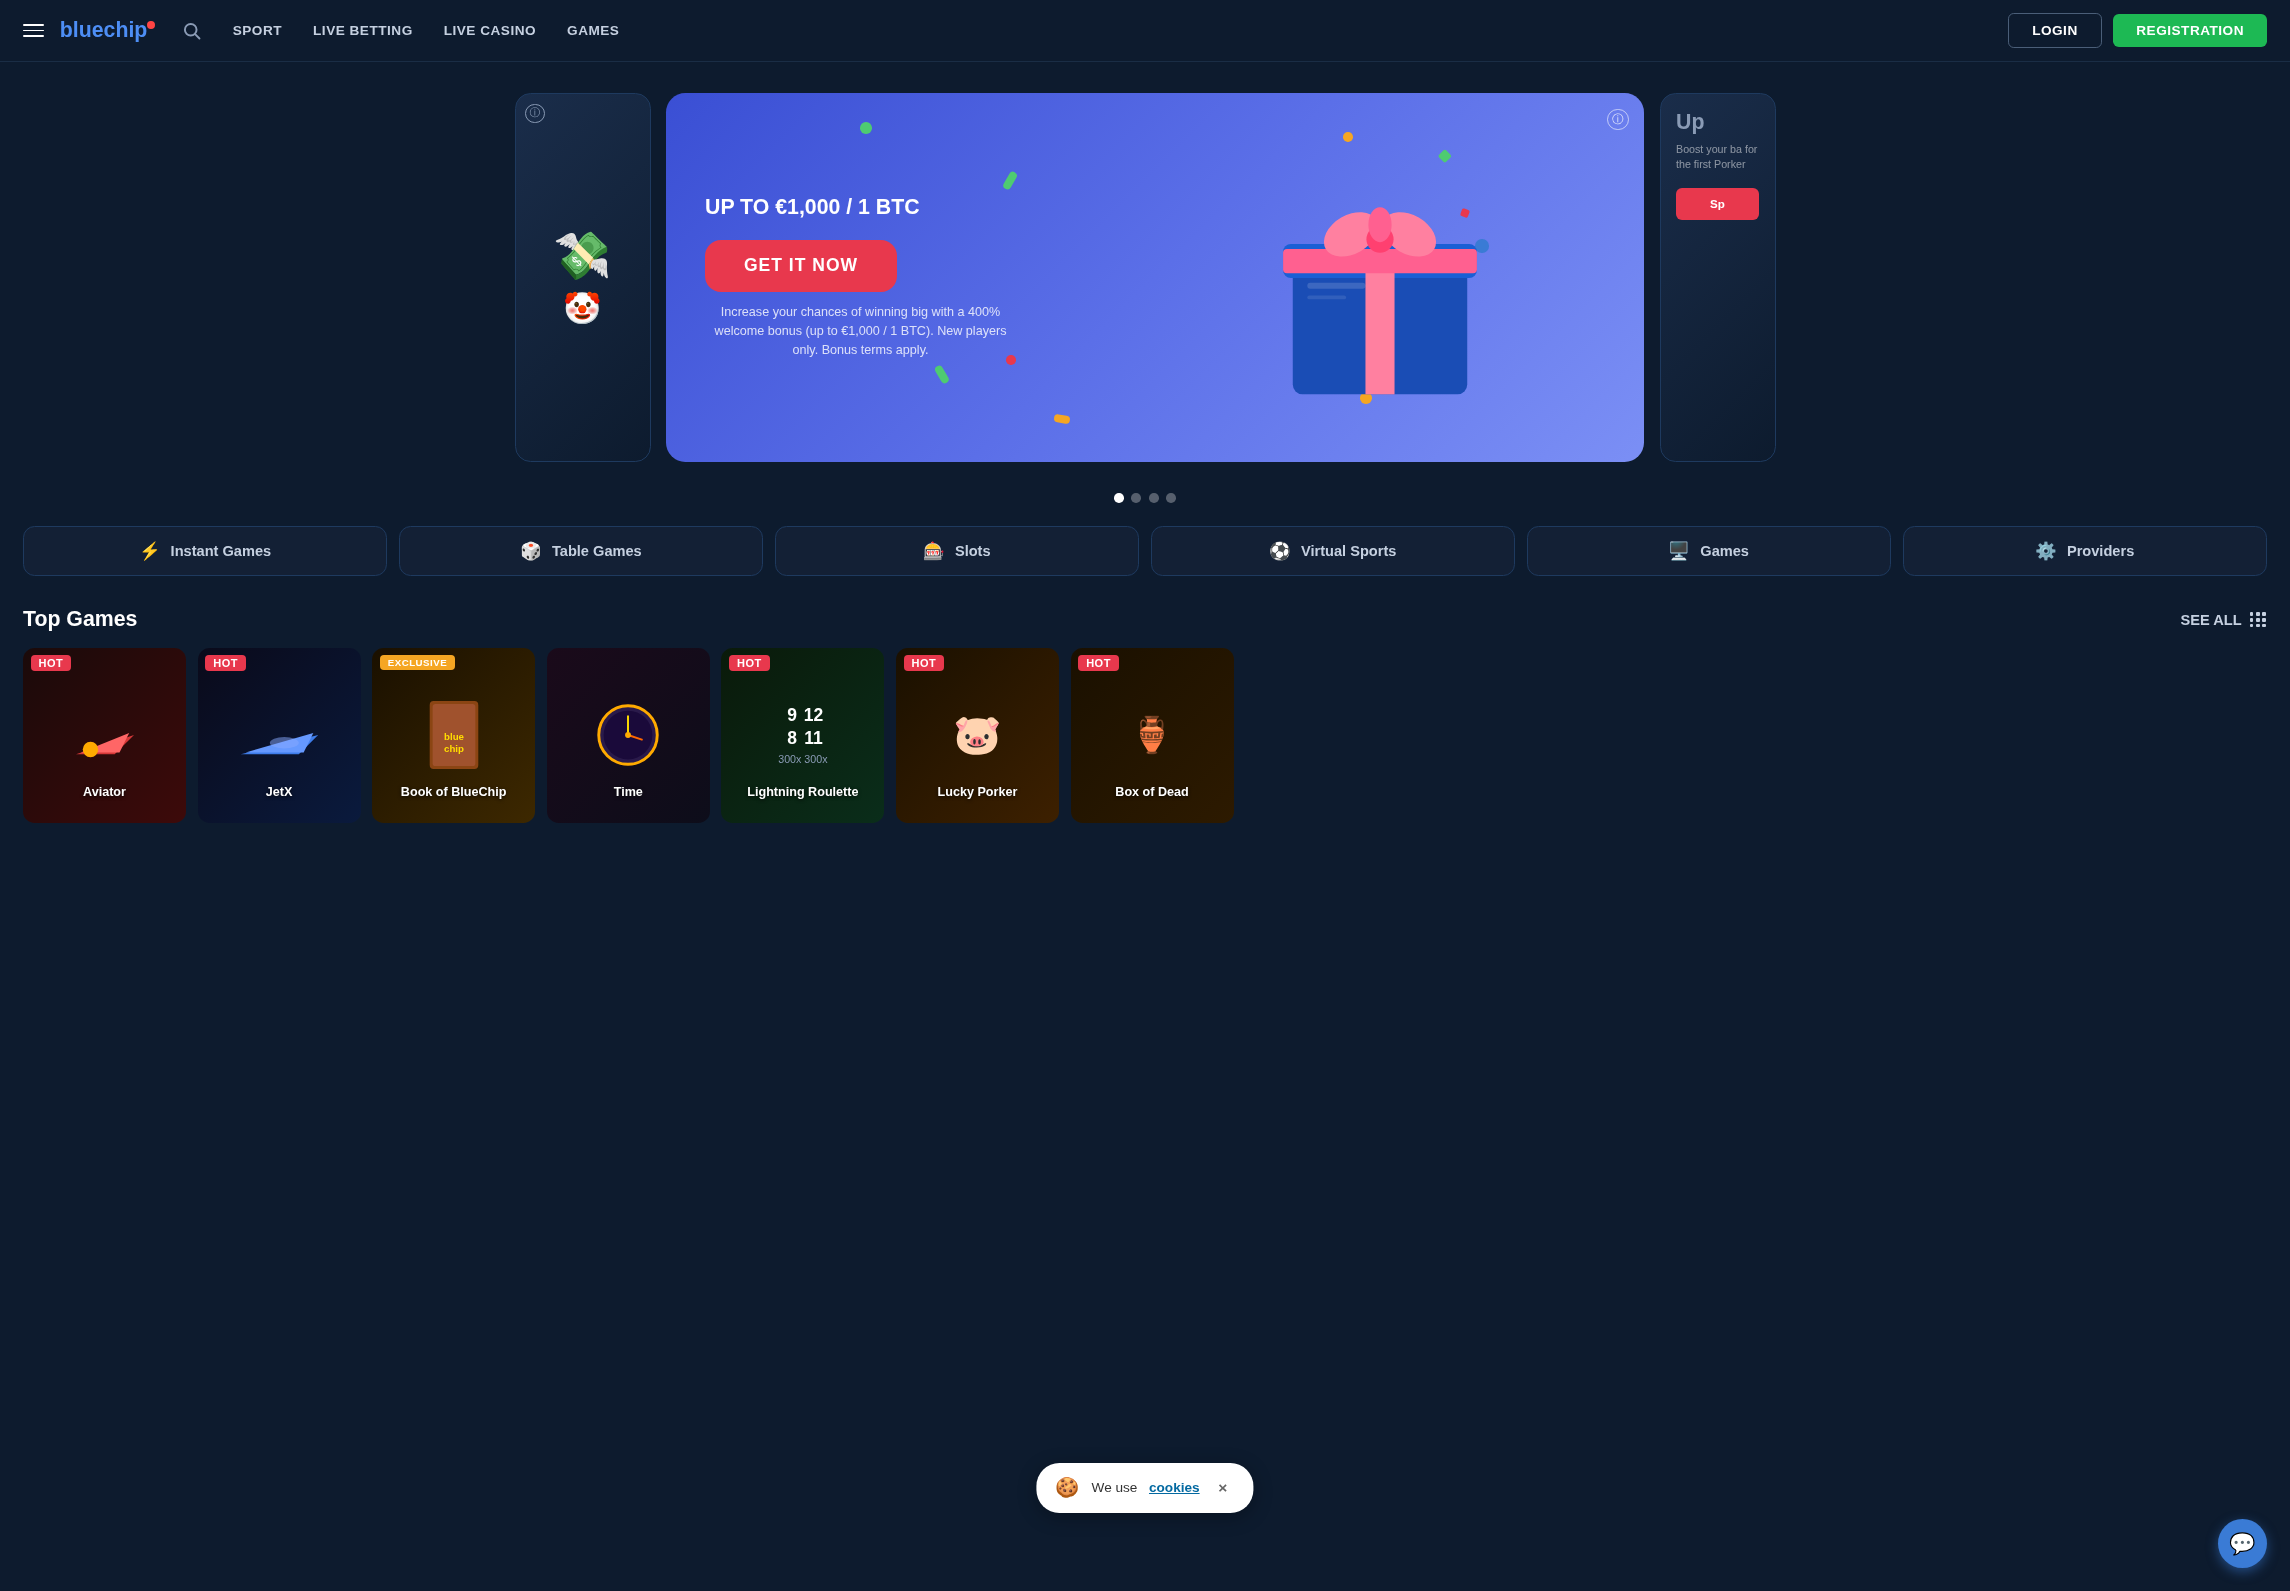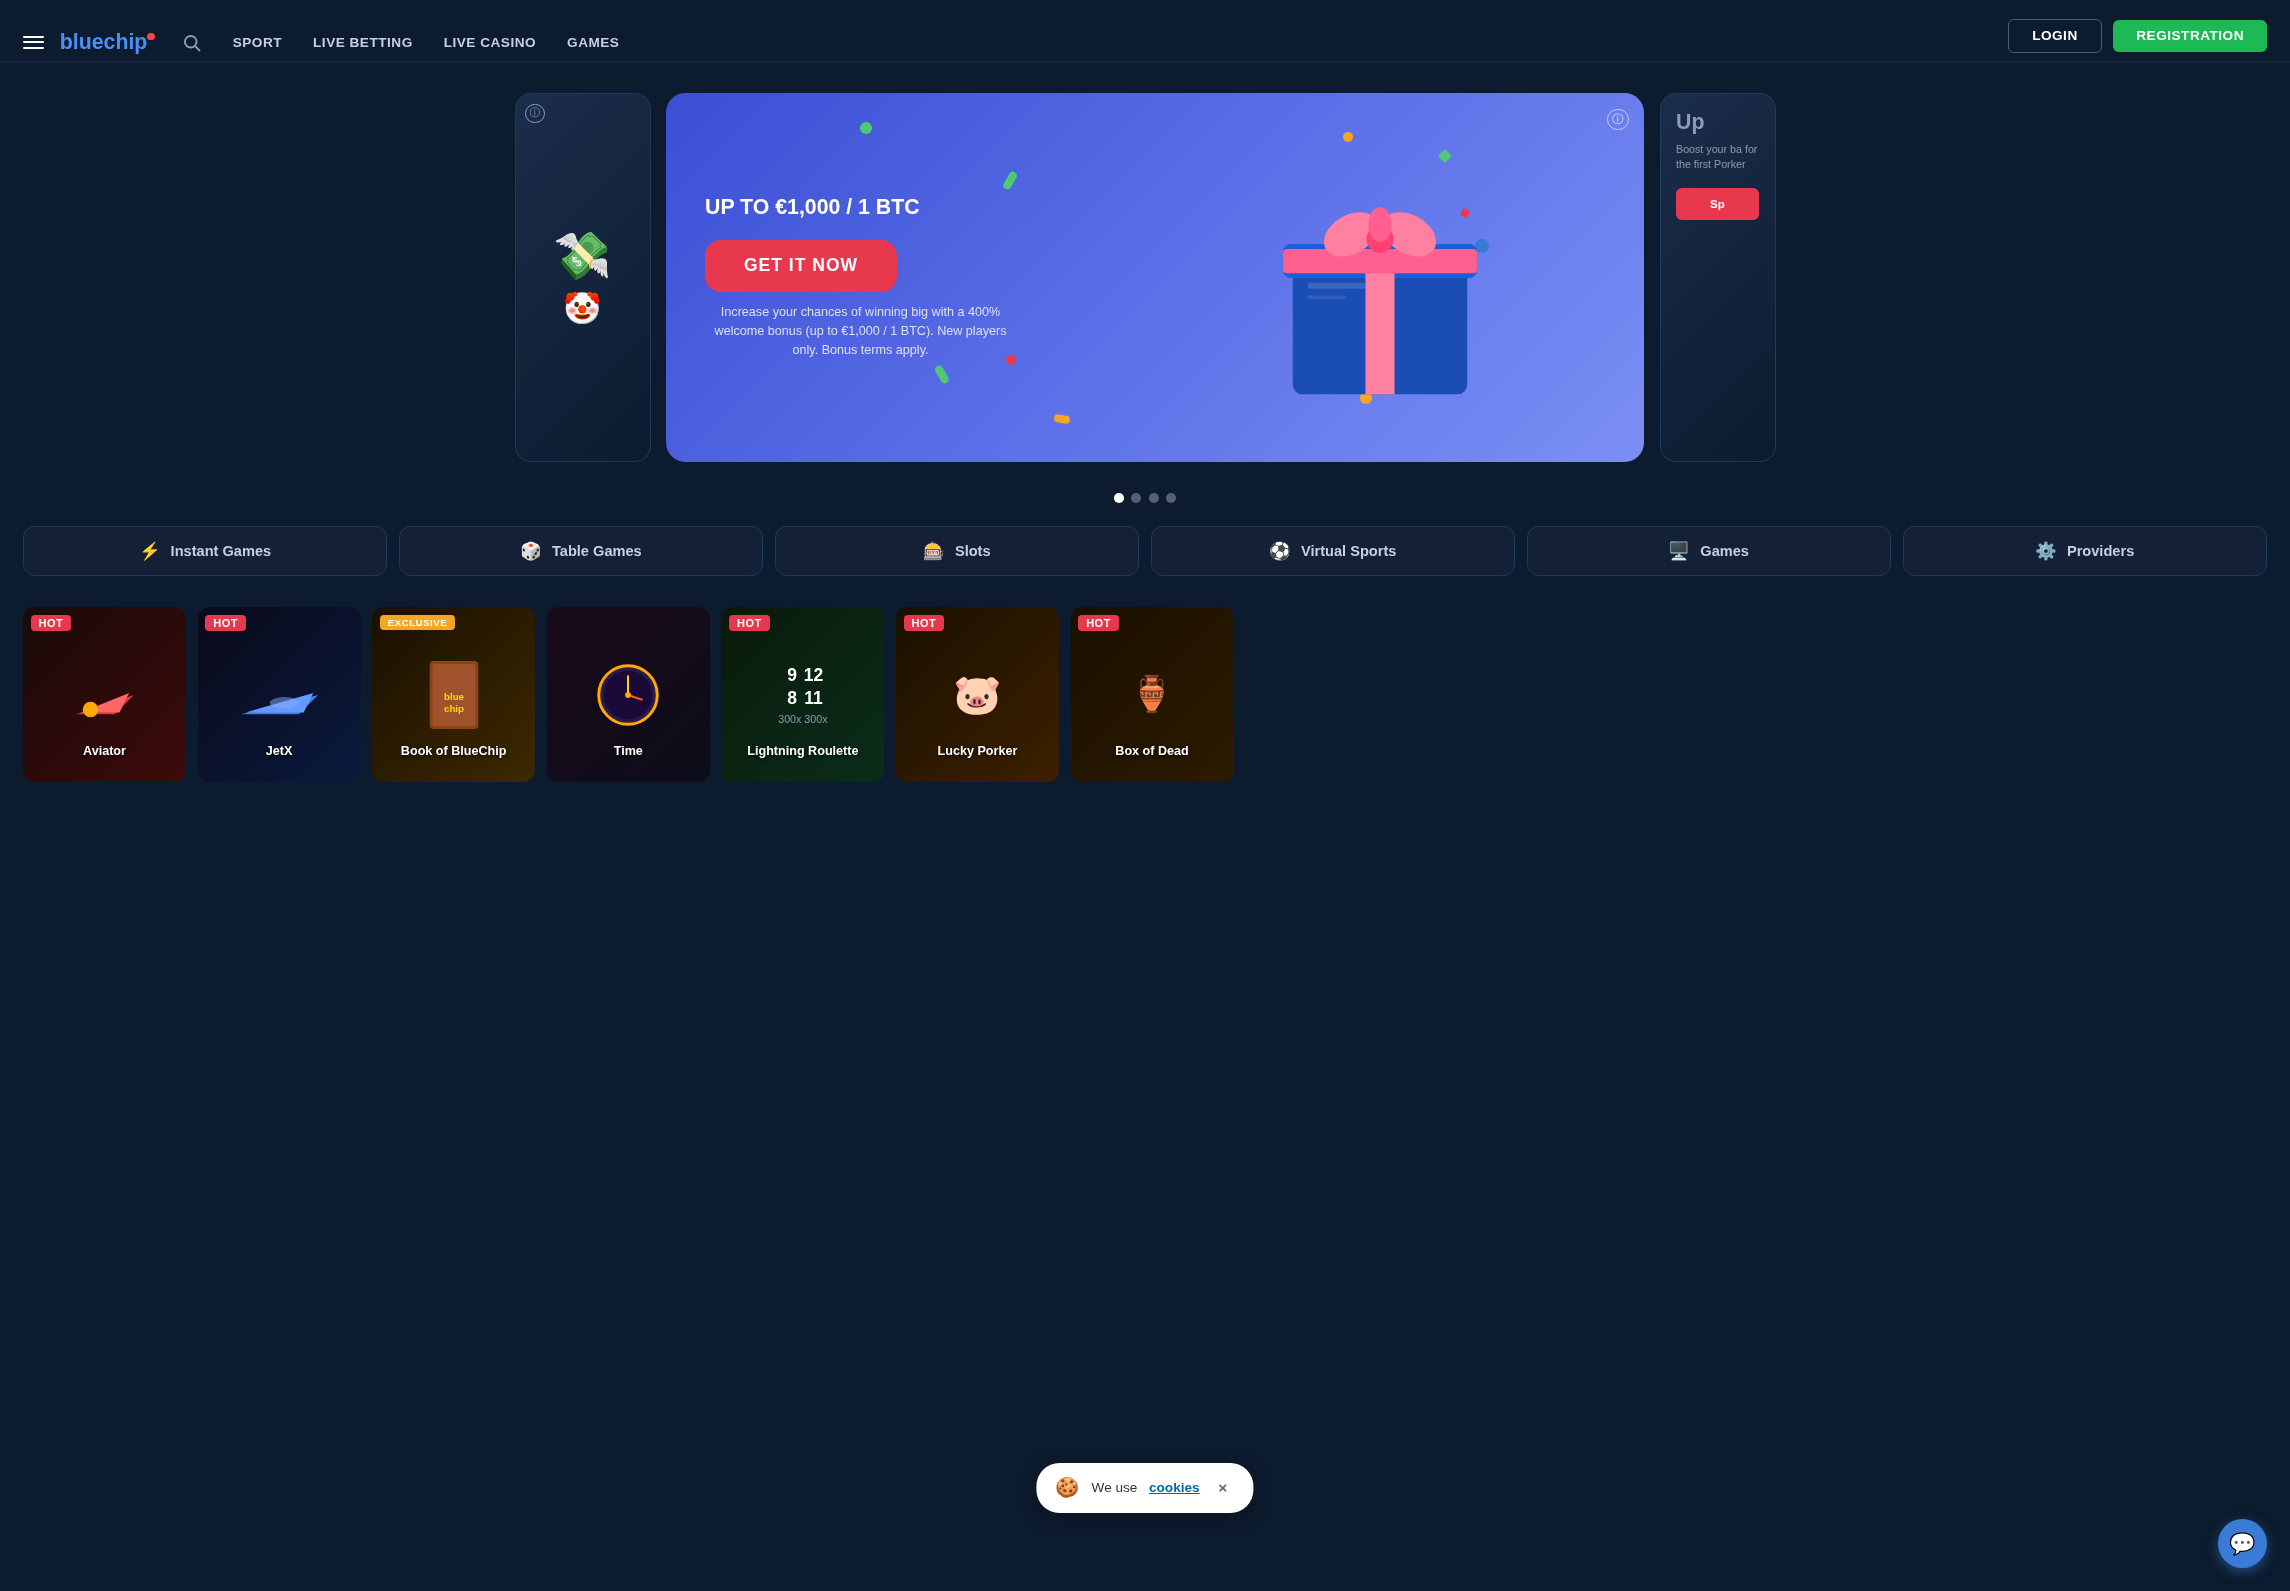--- a/index.html
+++ b/index.html
@@ -7,21 +7,21 @@
       background-color: #0d1b2e;
       font-family: 'Arial', sans-serif;
       color: #fff;
       min-height: 100vh;
       overflow-x: hidden;
     }
 
     
     .header {
       display: flex;
-      align-items: flex-end;
+      align-items: center;
       padding: 8px 23px;
       height: 62px;
       background-color: #0d1b2e;
       border-bottom: 1px solid #1a2d45;
       position: relative;
       z-index: 10;
       gap: 32px;
     }
     .header-left {
       display: flex;
@@ -619,20 +619,37 @@
     <span class="cat-icon">🖥️</span>
     <span>Games</span>
   </button>
   <button class="category-btn">
     <span class="cat-icon">⚙️</span>
     <span>Providers</span>
   </button>
 </section>
 
 <section class="top-games-section">
+  <div class="section-header">
+    <h2 class="section-title">Top Games</h2>
+    <div class="see-all">
+      <span>SEE ALL</span>
+      <div class="grid-icon">
+        <span></span>
+          <span></span>
+          <span></span>
+        <span></span>
+          <span></span>
+          <span></span>
+        <span></span>
+          <span></span>
+          <span></span>
+      </div>
+    </div>
+  </div>
 
   <div class="games-row">
 
     <div class="game-card game-aviator">
       <div class="game-card-inner">
         <svg width="78" height="58" viewBox="0 0 80 60">
           <polygon points="10,50 70,30 50,50" fill="#ff4444" opacity="0.8"></polygon>
           <polygon points="15,48 65,28 55,48" fill="#ff6666"></polygon>
           <circle cx="25" cy="45" r="8" fill="#ffaa00"></circle>
         </svg>

